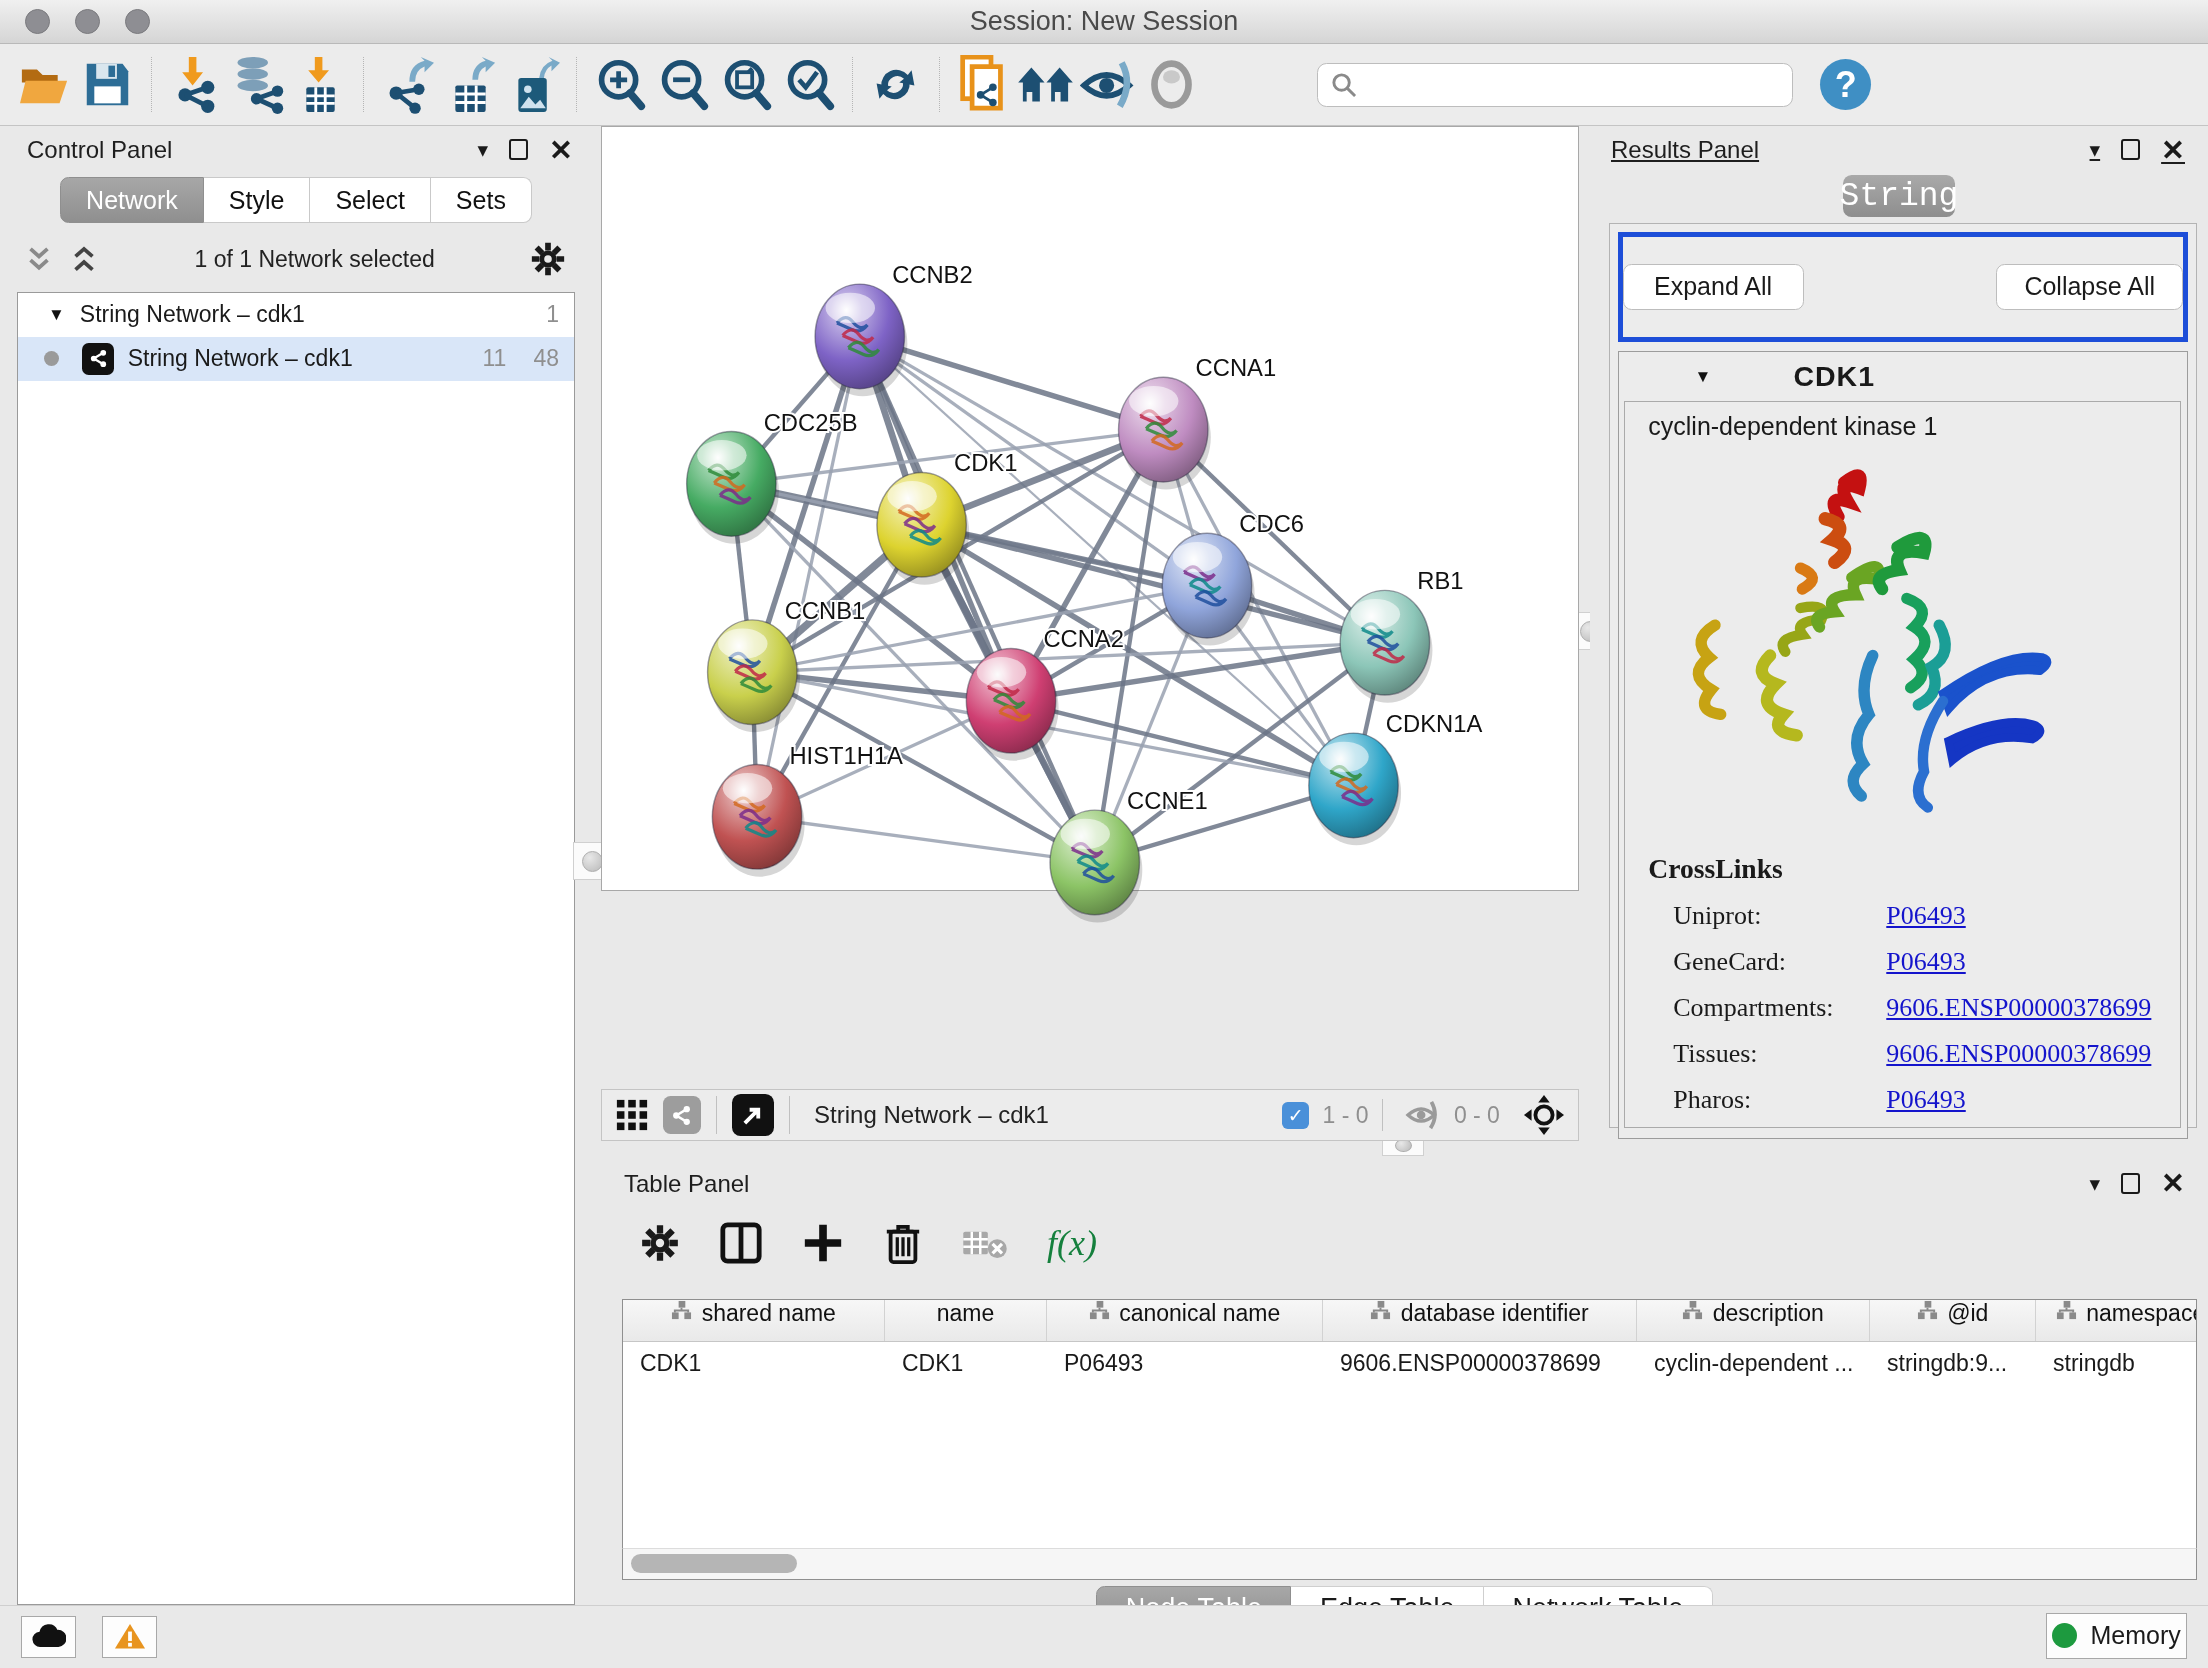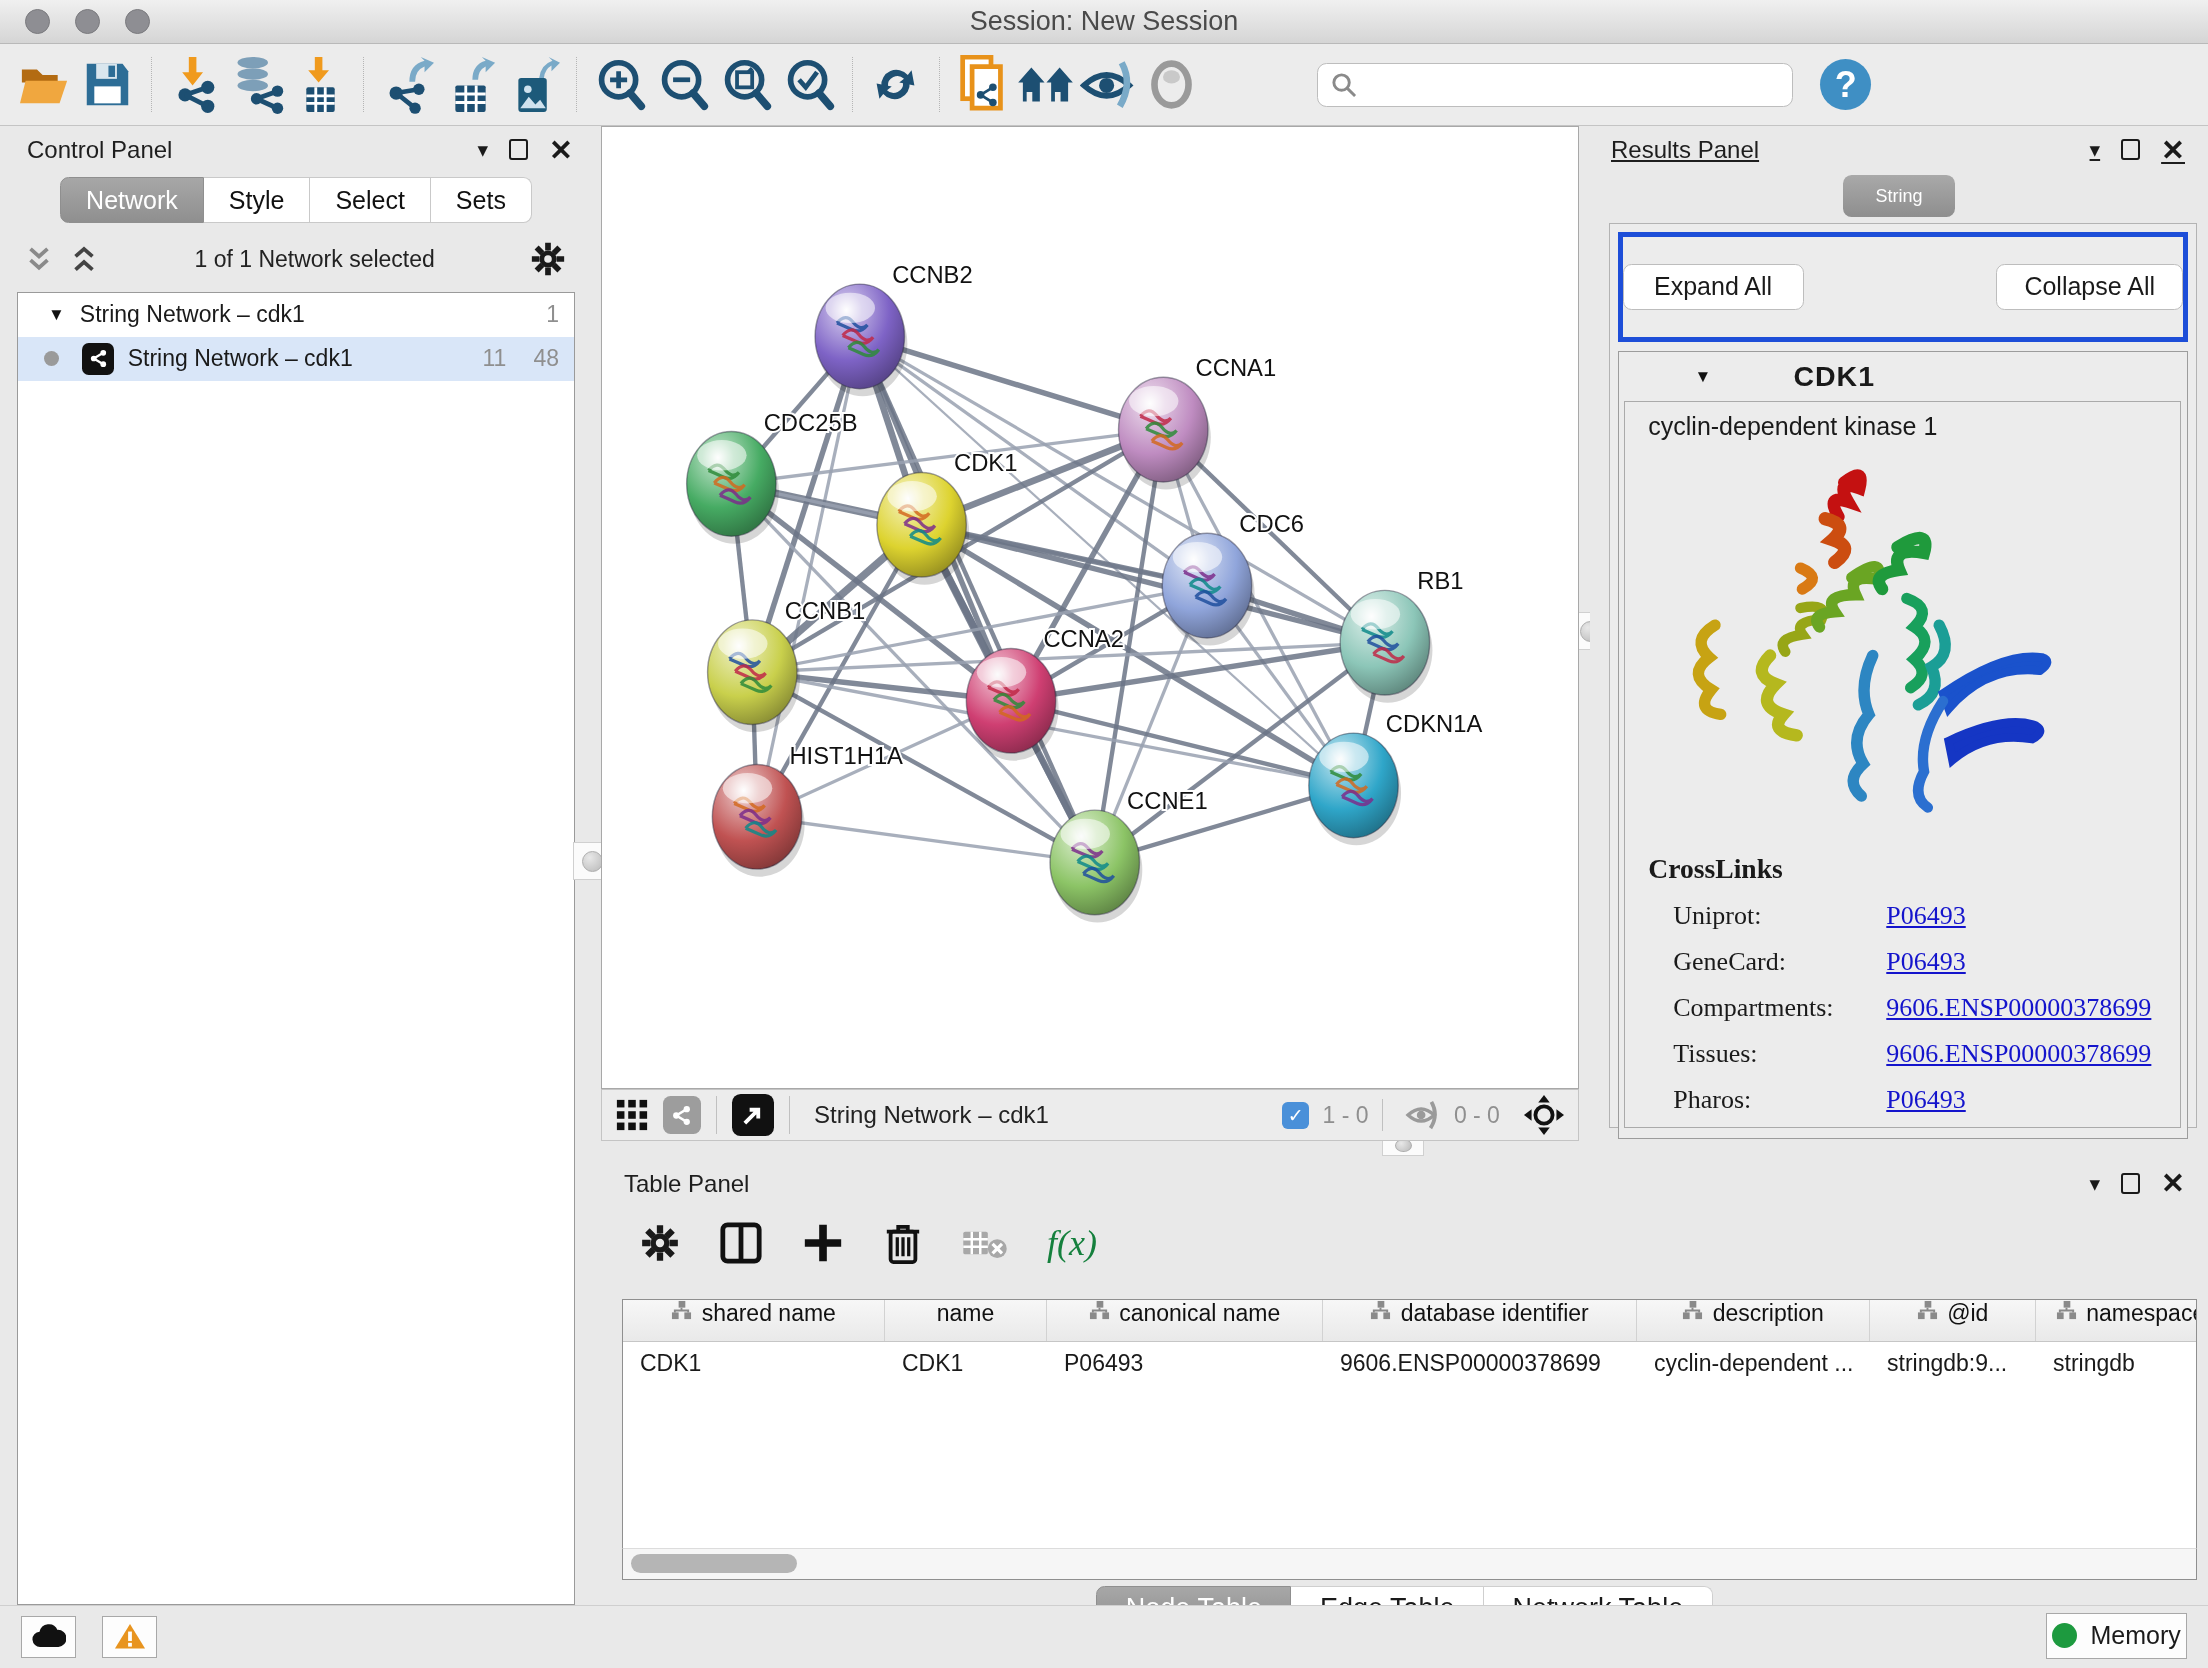--- a/index.html
+++ b/index.html
@@ -54,39 +54,39 @@
   .chev { color:#8a8a8a; }
   .net-list { margin:3.8px 17px 0 17px; height:1313px; background:#fff; border:1px solid #9a9a9a; }
   .tree-row { display:flex; align-items:center; height:44px; font-size:23px; padding:0 15px; }
   .tree-row .count { margin-left:auto; color:#8f8f8f; }
   .tree-row.selected { background:#d9e6f8; }
   .tri { font-size:17px; color:#111; margin:0 15px 0 15px; }
   .dot { width:15px; height:15px; border-radius:50%; background:#9a9a9a; margin:0 23px 0 11.4px; }
   .share-badge { width:32px; height:32px; background:#111; border-radius:6.7px; display:flex; align-items:center; justify-content:center; margin-right:13.3px; }
   .nums { margin-left:auto; display:flex; gap:27px; color:#8f8f8f; }
   
-  .net-view { position:absolute; left:601px; top:126px; width:978px; height:963px; background:#fff; border:1px solid #a8a8a8; }
+  .net-view { position:absolute; left:601px; top:126px; width:978px; height:765px; background:#fff; border:1px solid #a8a8a8; }
   .net-toolbar { position:absolute; left:601px; top:1089px; width:978px; height:52px;
     background:#ececec; border:1px solid #c4c4c4; display:flex; align-items:center; padding:0 13.3px; }
   .nt-sep { width:0; height:38px; border-left:1px solid #c0c0c0; margin:0 15px; }
   .nt-title { font-size:24px; color:#222; margin-left:9.5px; }
   .nt-right { margin-left:auto; display:flex; align-items:center; gap:13.3px; color:#8f8f8f; font-size:23px; }
   .checkbox { width:27px; height:27px; border-radius:5.7px; background:#4a90d9; color:#fff; font-size:19px;
     display:flex; align-items:center; justify-content:center; }
   
   .split-handle { position:absolute; width:38px; height:38px; background:#fbfbfb; border:1px solid #d0d0d0;
     display:flex; align-items:center; justify-content:center; }
   .split-handle i { width:21px; height:21px; border-radius:50%;
     background:radial-gradient(circle at 35% 30%, #e8e8e8, #b9b9b9); border:1px solid #adadad; display:block; }
   
   .results-panel { position:absolute; left:1590px; top:126px; width:618px; height:1030px; background:#e9e9e9; }
   .results-panel .panel-title-row { padding:9.5px 23px 0 21px;text-decoration:underline; }
   .string-tab { margin:11.4px auto 0 auto; width:112px; height:42px; border-radius:8.6px;
-    background:linear-gradient(#a9a9a9,#8e8e8e); color:#fff; font-size:18px;
-    display:flex; align-items:center; justify-content:center; }
+    background:linear-gradient(#a9a9a9,#8e8e8e); color:#fff; font-size:33px;
+    display:flex; align-items:center; justify-content:center;font-family:Liberation Mono, monospace; }
   .results-box { margin:5.7px 11.4px 0 19px; height:905px; background:#ececec; border:1px solid #b3b3b3; padding:7.6px; }
   .expand-row { border:5px solid #1d4ed8; background:#ececec; padding:27px 0; display:flex; justify-content:space-between; gap:57px; }
   .r-btn { min-width:181px; height:46px; padding:0 27px; background:#fff; border:1px solid #bdbdbd; border-radius:8.6px;
     font-size:25px; display:flex; align-items:center; justify-content:center; }
   .entry-box { border:1px solid #9c9c9c; margin-top:9.5px; height:788px; background:#ececec; }
   .entry-head { display:flex; align-items:center; height:49px; padding:0 19px; }
   .entry-head .tri { margin-left:57px; }
   .entry-name { font-size:28.5px; font-weight:bold; margin-left:67px; letter-spacing:1px; }
   .entry-body { border:1px solid #aaa; margin:0 5.7px 5.7px 5.7px; height:727px; padding:9.5px 0 0 23px; background:#ececec; overflow:hidden; }
   .entry-desc { font-size:25px; }

